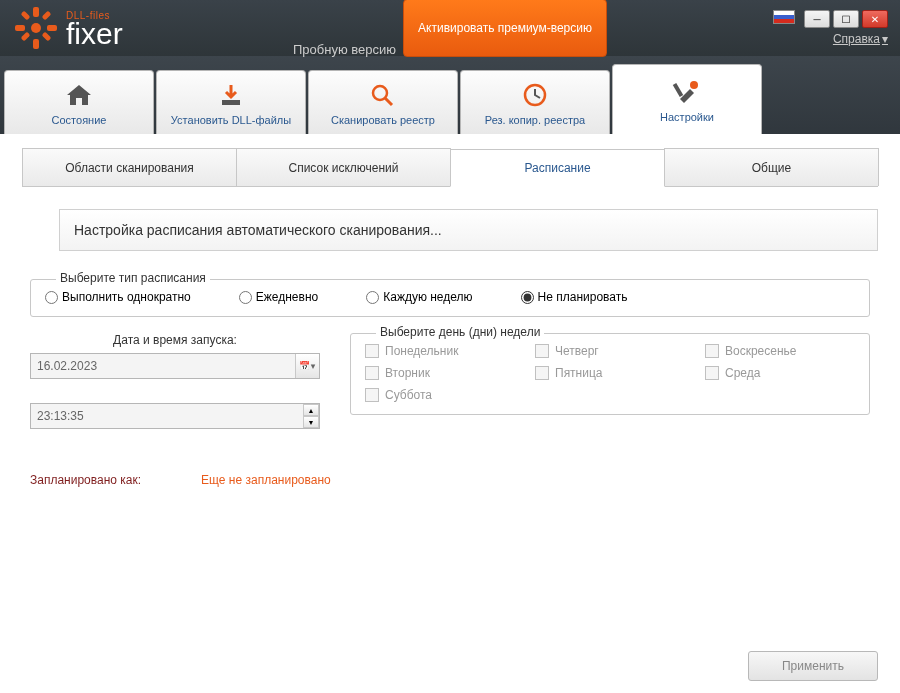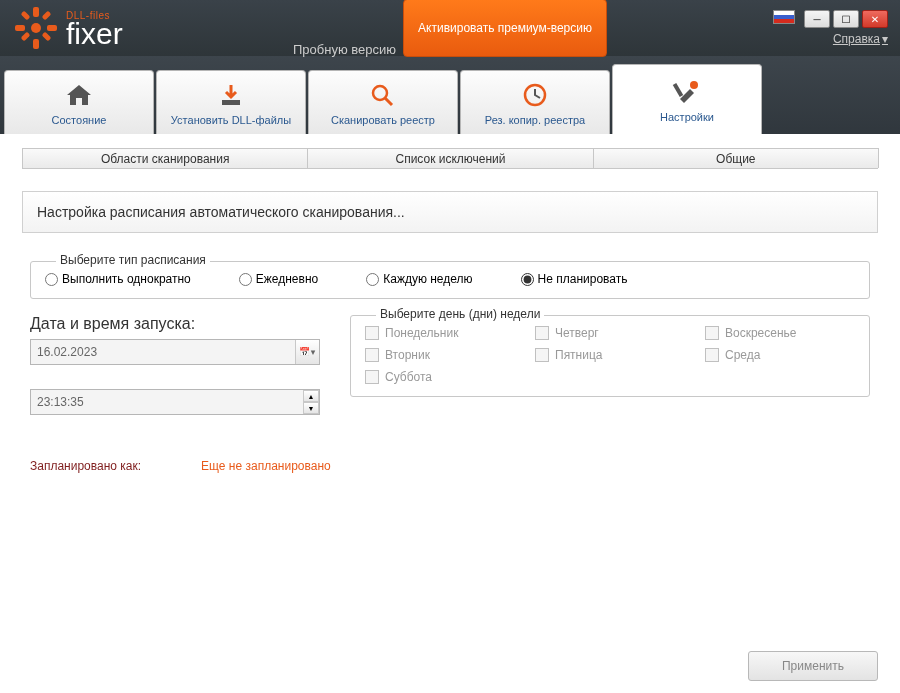--- a/index.html
+++ b/index.html
@@ -21,35 +21,35 @@
 .flag { width:22px; height:14px; display:inline-block; background:linear-gradient(#fff 0 33%,#3a5fcd 33% 66%,#d52b1e 66% 100%); border:1px solid #888; margin-right:6px;}
 .help-link { color:#c8c8c8; font-size:12px; text-decoration:underline; cursor:pointer; display:flex; align-items:center; gap:2px;}
 
 .main-tabs { display:flex; background:linear-gradient(#3d454c,#30373d); padding:0 4px; height:78px; align-items:flex-end; gap:2px;}
 .main-tab { flex:0 0 150px; height:64px; background:linear-gradient(#fdfdfd,#e8e8e8); border:1px solid #b6b6b6; border-bottom:none; border-radius:4px 4px 0 0; display:flex; flex-direction:column; align-items:center; justify-content:center; gap:4px; cursor:pointer; font-size:11px; color:#2a588f;}
 .main-tab.active { background:#fff; height:70px;}
 .main-tab .icon { height:30px; display:flex; align-items:center; justify-content:center;}
 
 .content { padding:14px 22px; }
 .sub-tabs { display:flex; border-bottom:1px solid #c7c7c7; }
-.sub-tab { flex:1; height:20px; background:linear-gradient(#fafafa,#eaeaea); border:1px solid #c7c7c7; border-bottom:none; margin-right:-1px; display:flex; align-items:center; justify-content:center; font-size:12px; color:#333; cursor:pointer; }
+.sub-tab { flex:1; height:38px; background:linear-gradient(#fafafa,#eaeaea); border:1px solid #c7c7c7; border-bottom:none; margin-right:-1px; display:flex; align-items:center; justify-content:center; font-size:12px; color:#333; cursor:pointer; }
 .sub-tab.active { background:#fff; color:#2a588f; position:relative; top:1px; border-bottom:1px solid #fff;}
 
-.panel-title { margin-top:22px; padding:12px 14px; border:1px solid #d0d0d0; background:linear-gradient(#fff,#f3f3f3); font-size:14px; color:#333;}
+.panel-title { margin-top:22px; padding:12px 14px; border:1px solid #d0d0d0; background:linear-gradient(#fff,#f3f3f3); font-size:14px; color:#333;margin-left:37px;}
 
 .form-area { padding:28px 8px 10px 8px; }
 .group { border:1px solid #c8c8c8; border-radius:3px; padding:10px 14px 12px 14px; position:relative; margin-bottom:16px;}
 .group .legend { position:absolute; top:-9px; left:25px; background:#fff; padding:0 4px; font-size:12px; color:#333;}
 .radio-row { display:flex; gap:48px; align-items:center; font-size:12px; }
 .radio-row label { display:flex; align-items:center; gap:4px; cursor:pointer;}
 .radio-row input { accent-color:#333; }
 
 .two-col { display:flex; gap:30px; align-items:flex-start;}
 .left-col { flex:0 0 290px; }
-.field-label { font-size:16px; color:#333; margin-bottom:6px; display:block;}
+.field-label { font-size:12px; color:#333; margin-bottom:6px; display:block;text-align:center;}
 .date-input-wrap { position:relative; margin-bottom:24px;}
 .date-input { width:100%; height:26px; border:1px solid #b6b6b6; background:#f4f4f4; padding:0 28px 0 6px; font-size:12px; color:#666;}
 .date-icon { position:absolute; right:1px; top:1px; width:24px; height:24px; background:linear-gradient(#fff,#e5e5e5); border-left:1px solid #c8c8c8; display:flex; align-items:center; justify-content:center; font-size:9px; color:#666; cursor:pointer;}
 .spin-wrap { position:relative;}
 .spin { position:absolute; right:1px; top:1px; width:16px; height:24px; display:flex; flex-direction:column;}
 .spin div { flex:1; background:linear-gradient(#fff,#e5e5e5); border:1px solid #c8c8c8; font-size:7px; display:flex; align-items:center; justify-content:center; cursor:pointer;}
 
 .days-group { flex:1;}
 .days-grid { display:grid; grid-template-columns:repeat(3,1fr); gap:8px 20px; font-size:12px; color:#999;}
 .day-item { display:flex; align-items:center; gap:6px;}
@@ -147,20 +147,21 @@
         </svg>
       </span>
       <span>Настройки</span>
     </div>
   </div>
 
 <div class="content">
   <div class="sub-tabs" id="sub-tabs">
       <div class="sub-tab">Области сканирования</div>
       <div class="sub-tab">Список исключений</div>
+      <div class="sub-tab active">Расписание</div>
       <div class="sub-tab">Общие</div>
     </div>
   <div class="panel-title">Настройка расписания автоматического сканирования...</div>
 
   <div class="form-area">
     <div class="group">
       <span class="legend">Выберите тип расписания</span>
       <div class="radio-row" id="radio-row">
           <label>
             <input type="radio" name="sched" style="">

